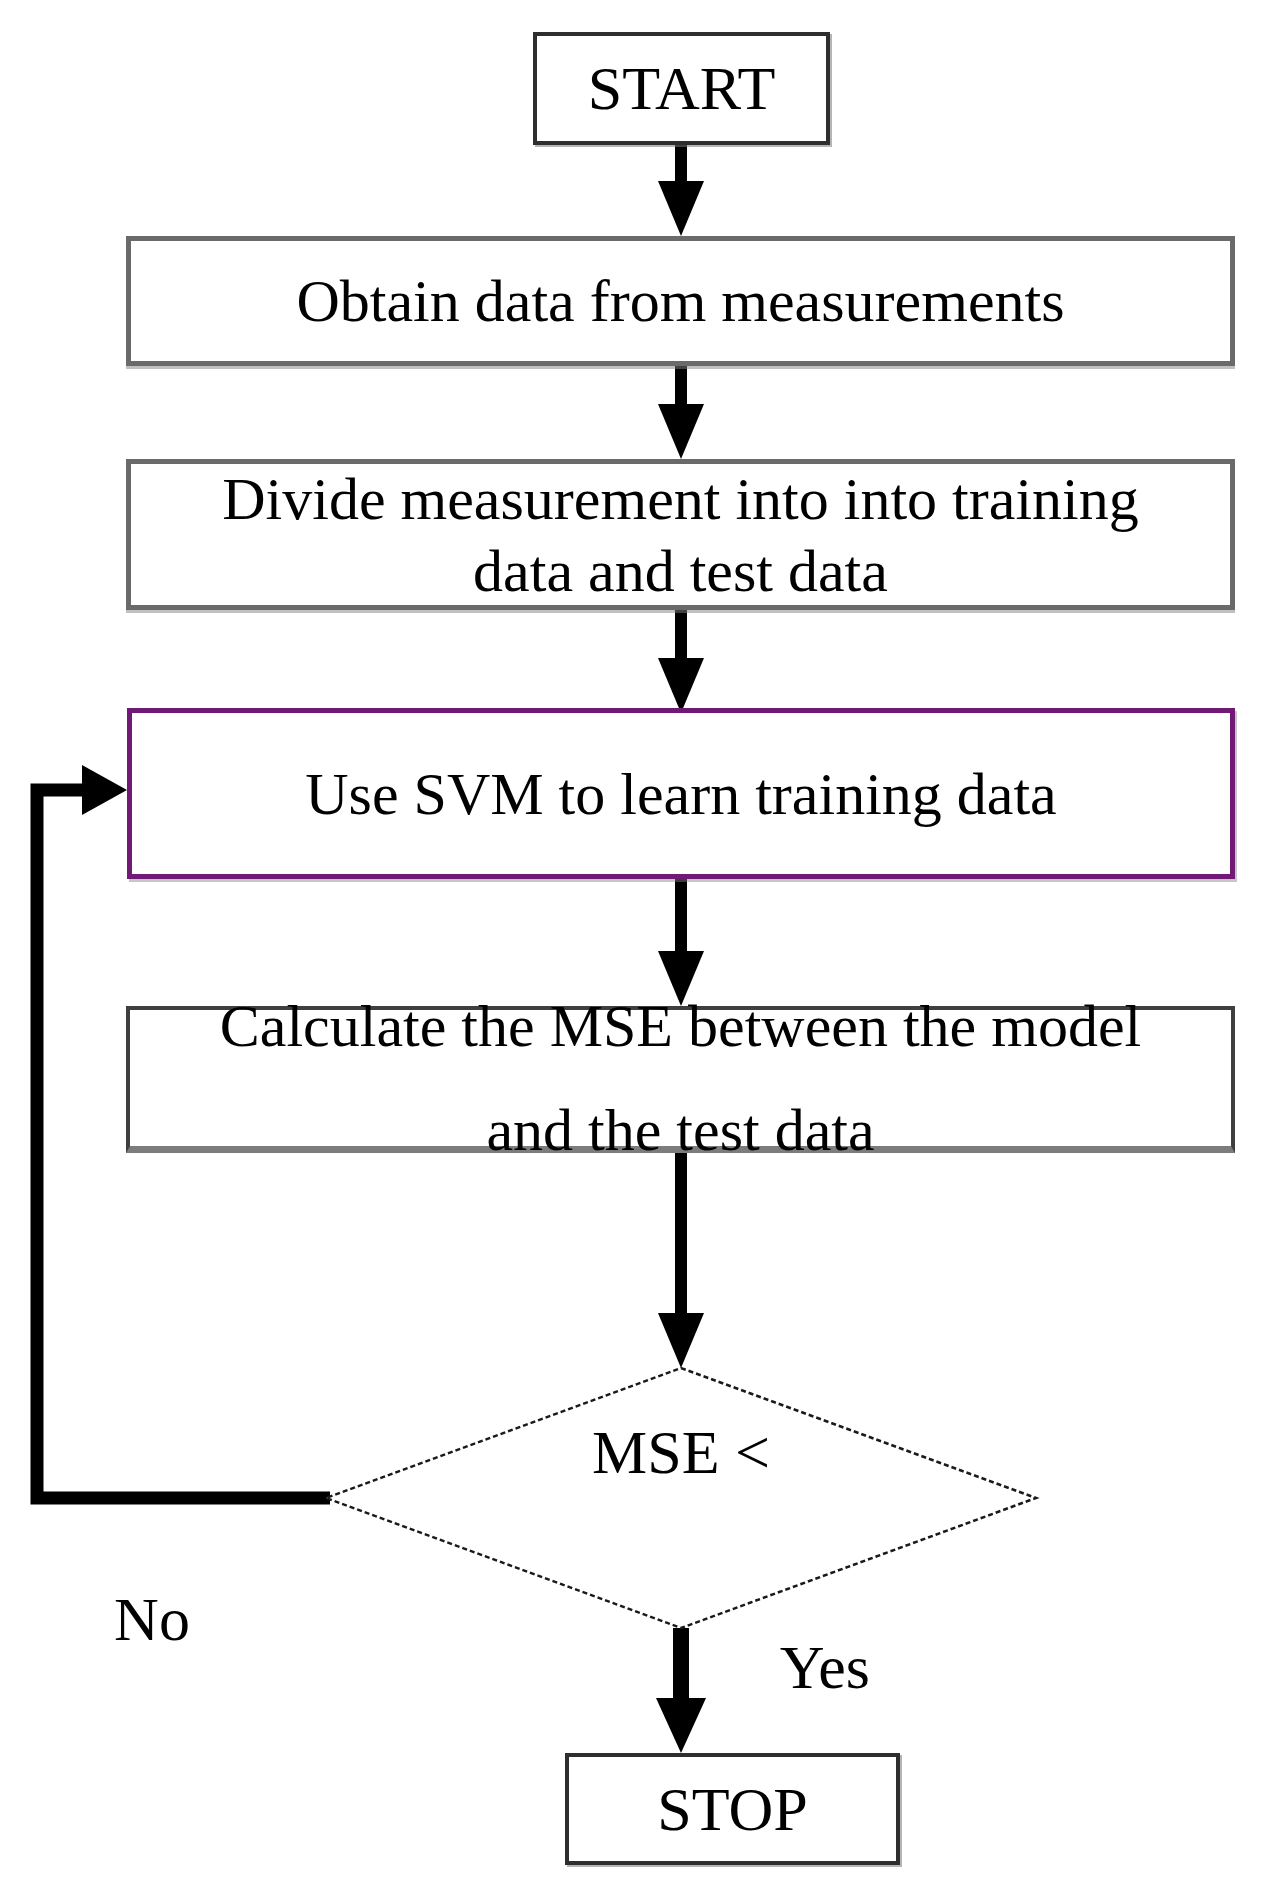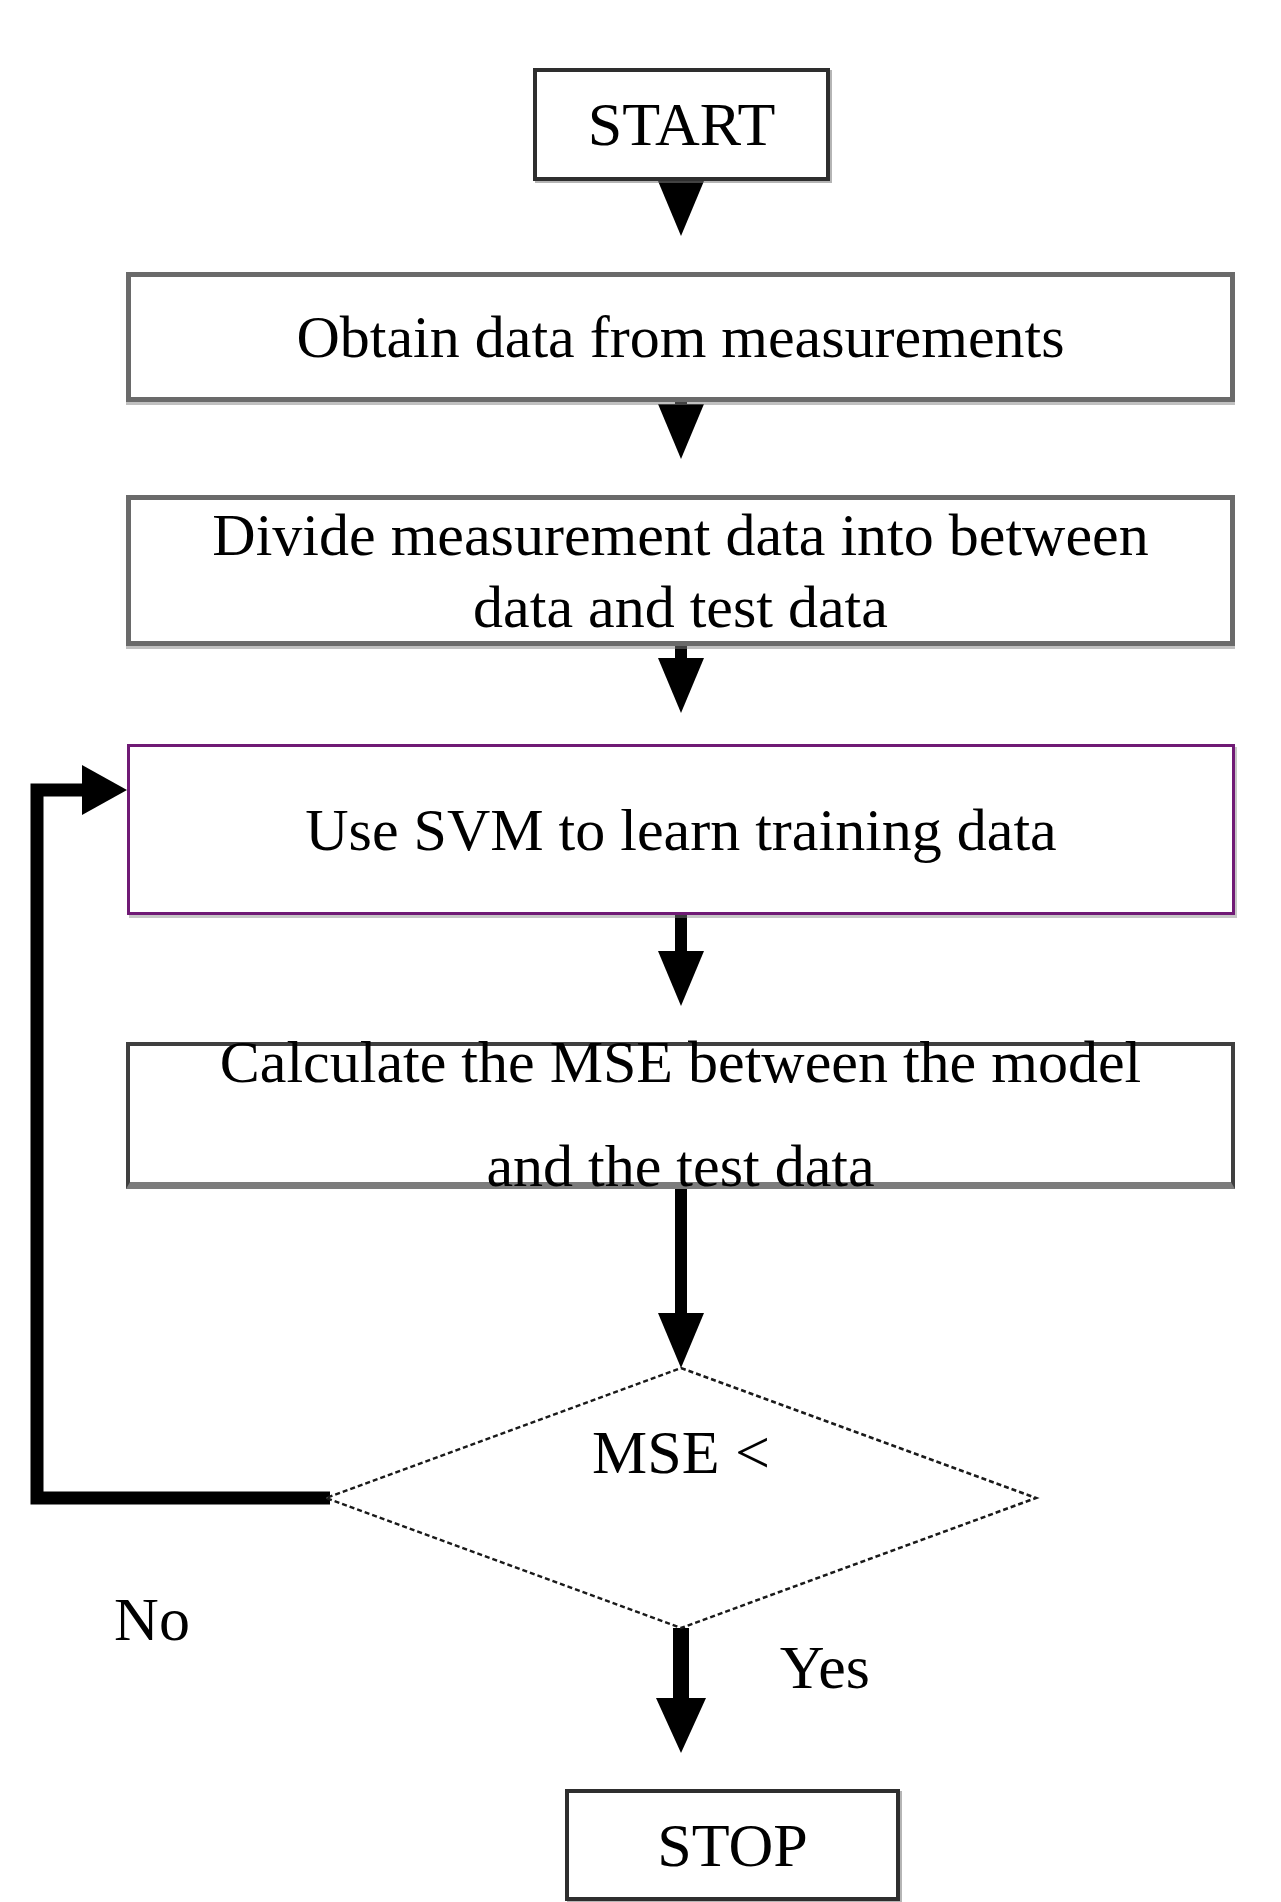--- a/index.html
+++ b/index.html
@@ -24,33 +24,32 @@
     background: #ffffff;
     display: flex;
     flex-direction: column;
     align-items: center;
     justify-content: center;
     text-align: center;
     z-index: 1;
     font-size: 60px;
     line-height: 1.2;
     white-space: nowrap;
-    margin-top: 36px;
   }
   .terminal {
     border: 4px solid #2e2e2e;
     font-size: 62px;
     box-shadow: 2px 2px 0 rgba(120,120,120,0.55);
   }
   .process-gray {
     border: 5px solid #6a6a6a;
     box-shadow: 0 3px 0 rgba(130,130,130,0.5);
   }
   .process-dark {
-    border: 3px solid #701a75;
+    border: 5px solid #701a75;
     box-shadow: 2px 3px 0 rgba(130,130,130,0.45);
   }
   .process-mixed {
     border: 4px solid #3f3f3f;
     border-bottom: 7px solid #7c7c7c;
     gap: 32px;
   }
   .floating-label {
     position: absolute;
     z-index: 2;
@@ -109,21 +108,21 @@
 
   <div class="node terminal" style="left:533px; top:32px; width:297px; height:113px;">
     <span>START</span>
   </div>
 
   <div class="node process-gray" style="left:126px; top:236px; width:1109px; height:130px;">
     <span>Obtain data from measurements</span>
   </div>
 
   <div class="node process-gray" style="left:126px; top:459px; width:1109px; height:151px;">
-    <span>Divide measurement data into between</span>
+    <span>Divide measurement into into training</span>
     <span>data and test data</span>
   </div>
 
   <div class="node process-dark" style="left:127px; top:708px; width:1108px; height:171px;">
     <span>Use SVM to learn training data</span>
   </div>
 
   <div class="node process-mixed" style="left:126px; top:1006px; width:1109px; height:147px;">
     <span>Calculate the MSE between the model</span>
     <span>and the test data</span>

